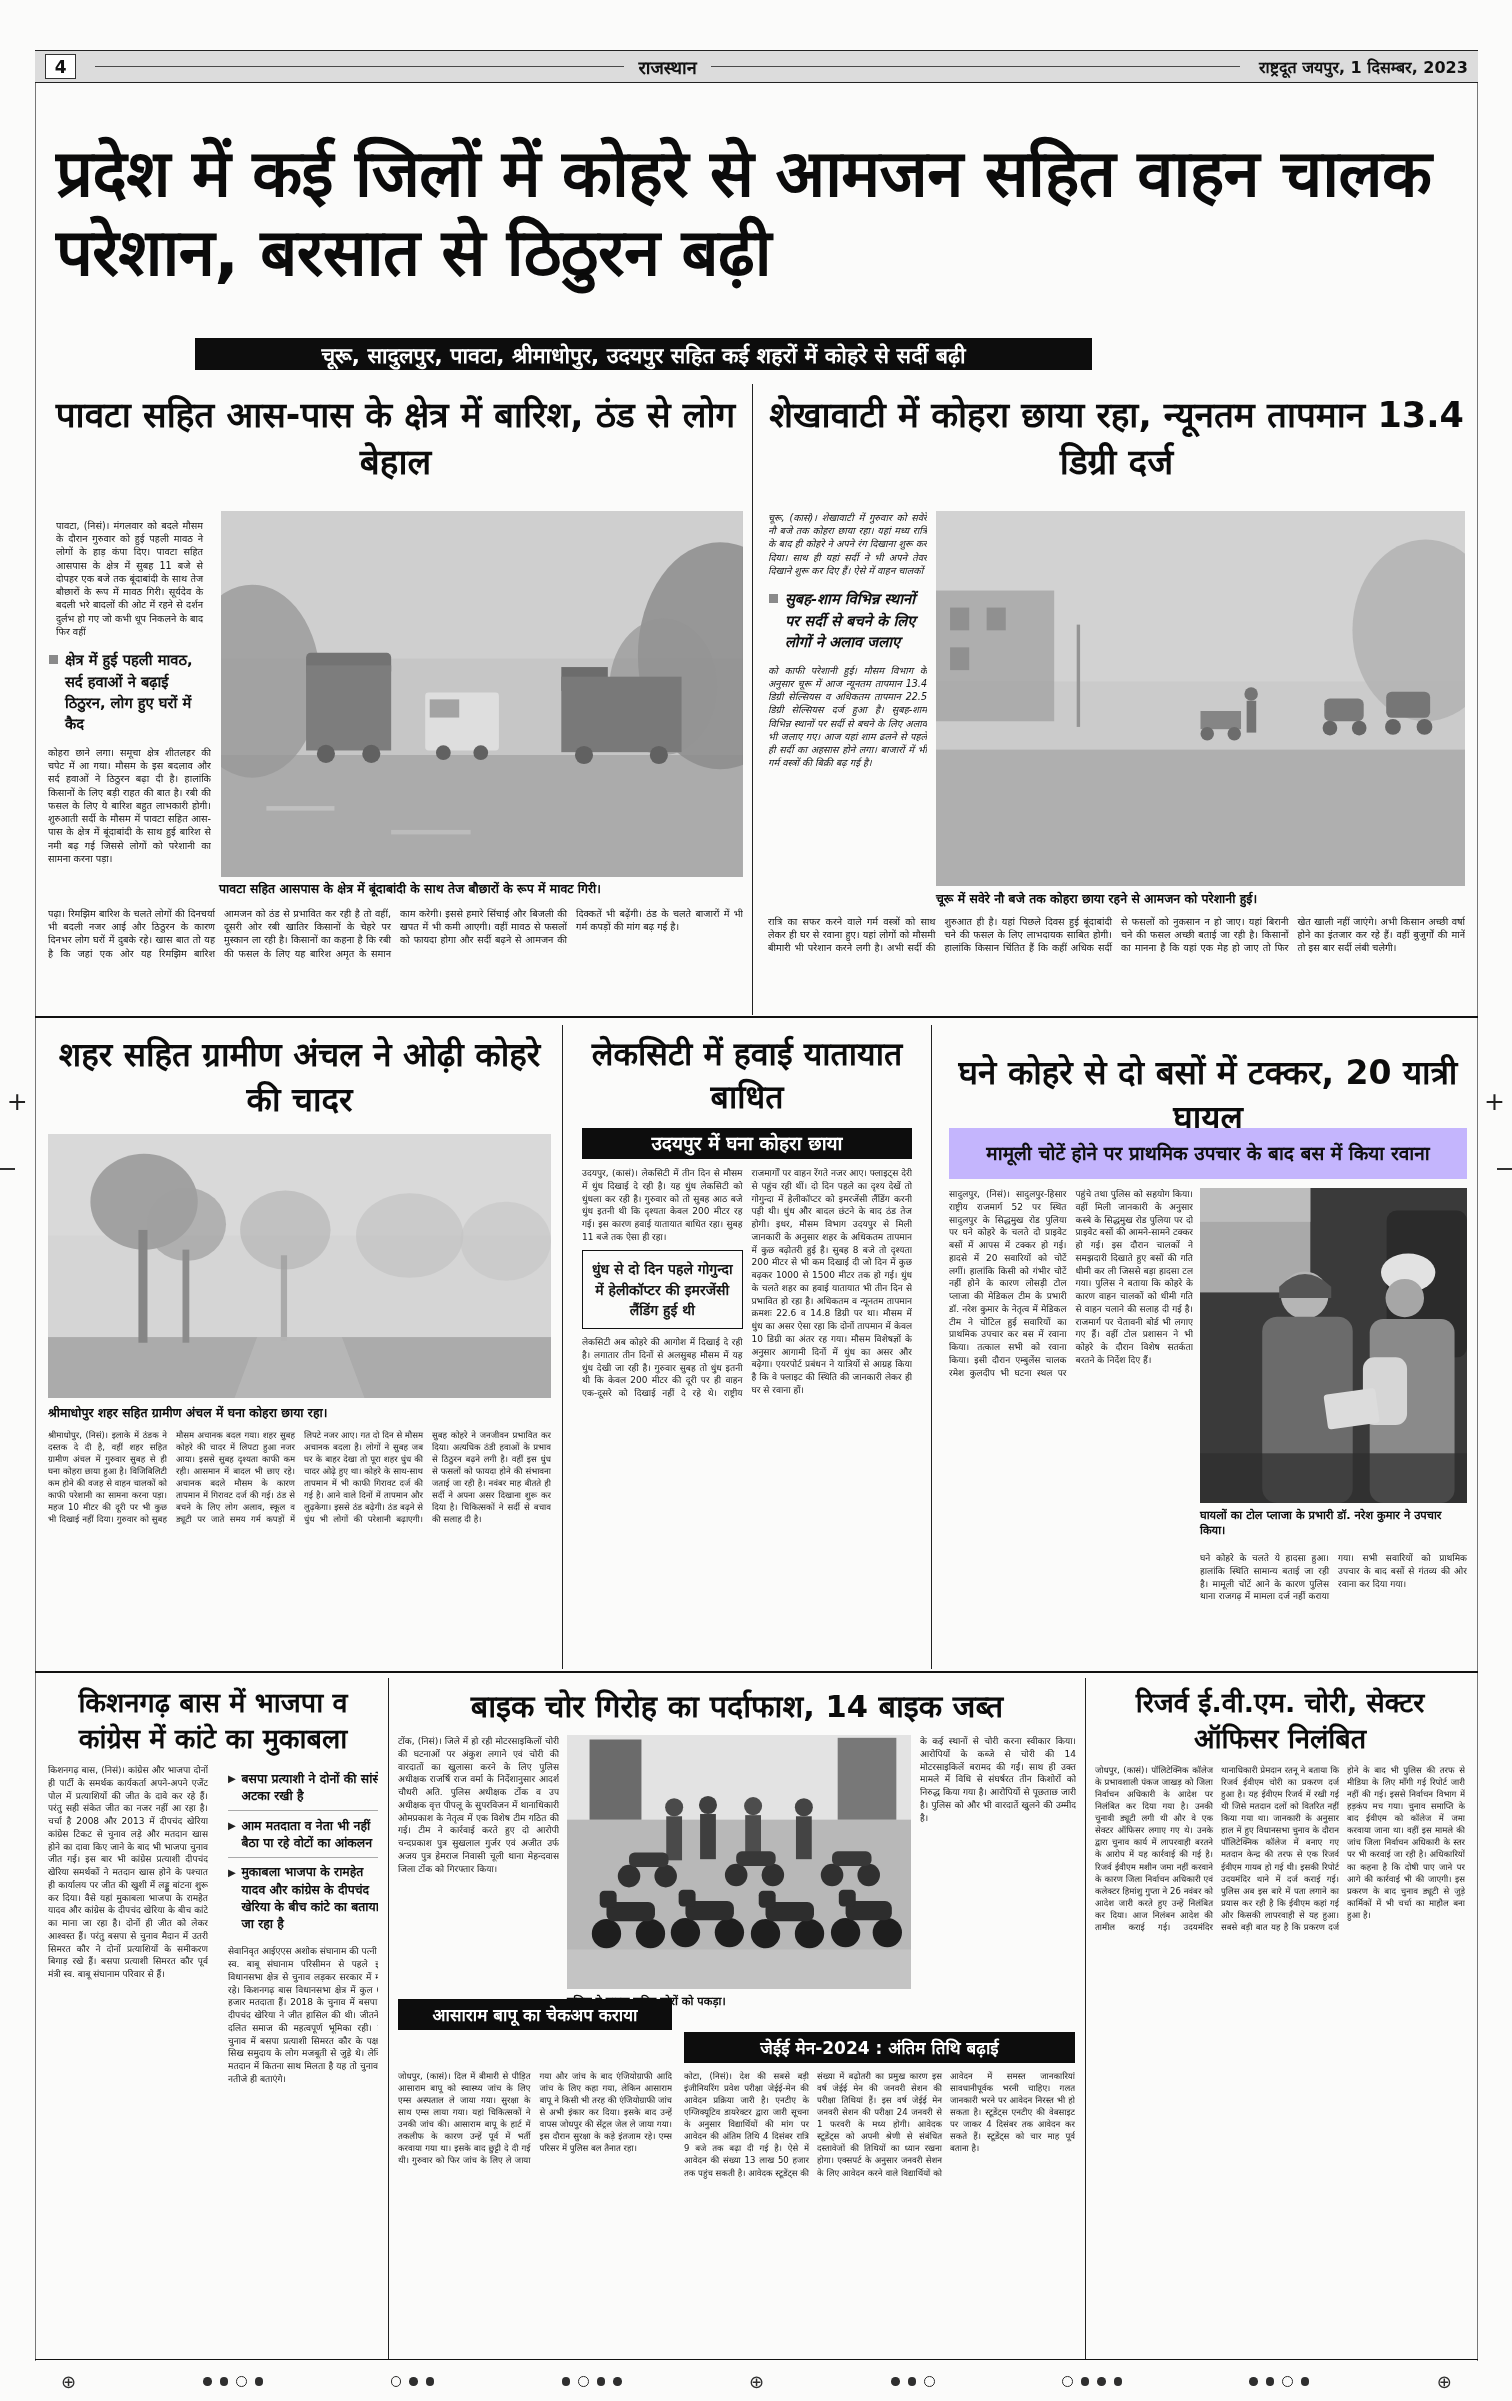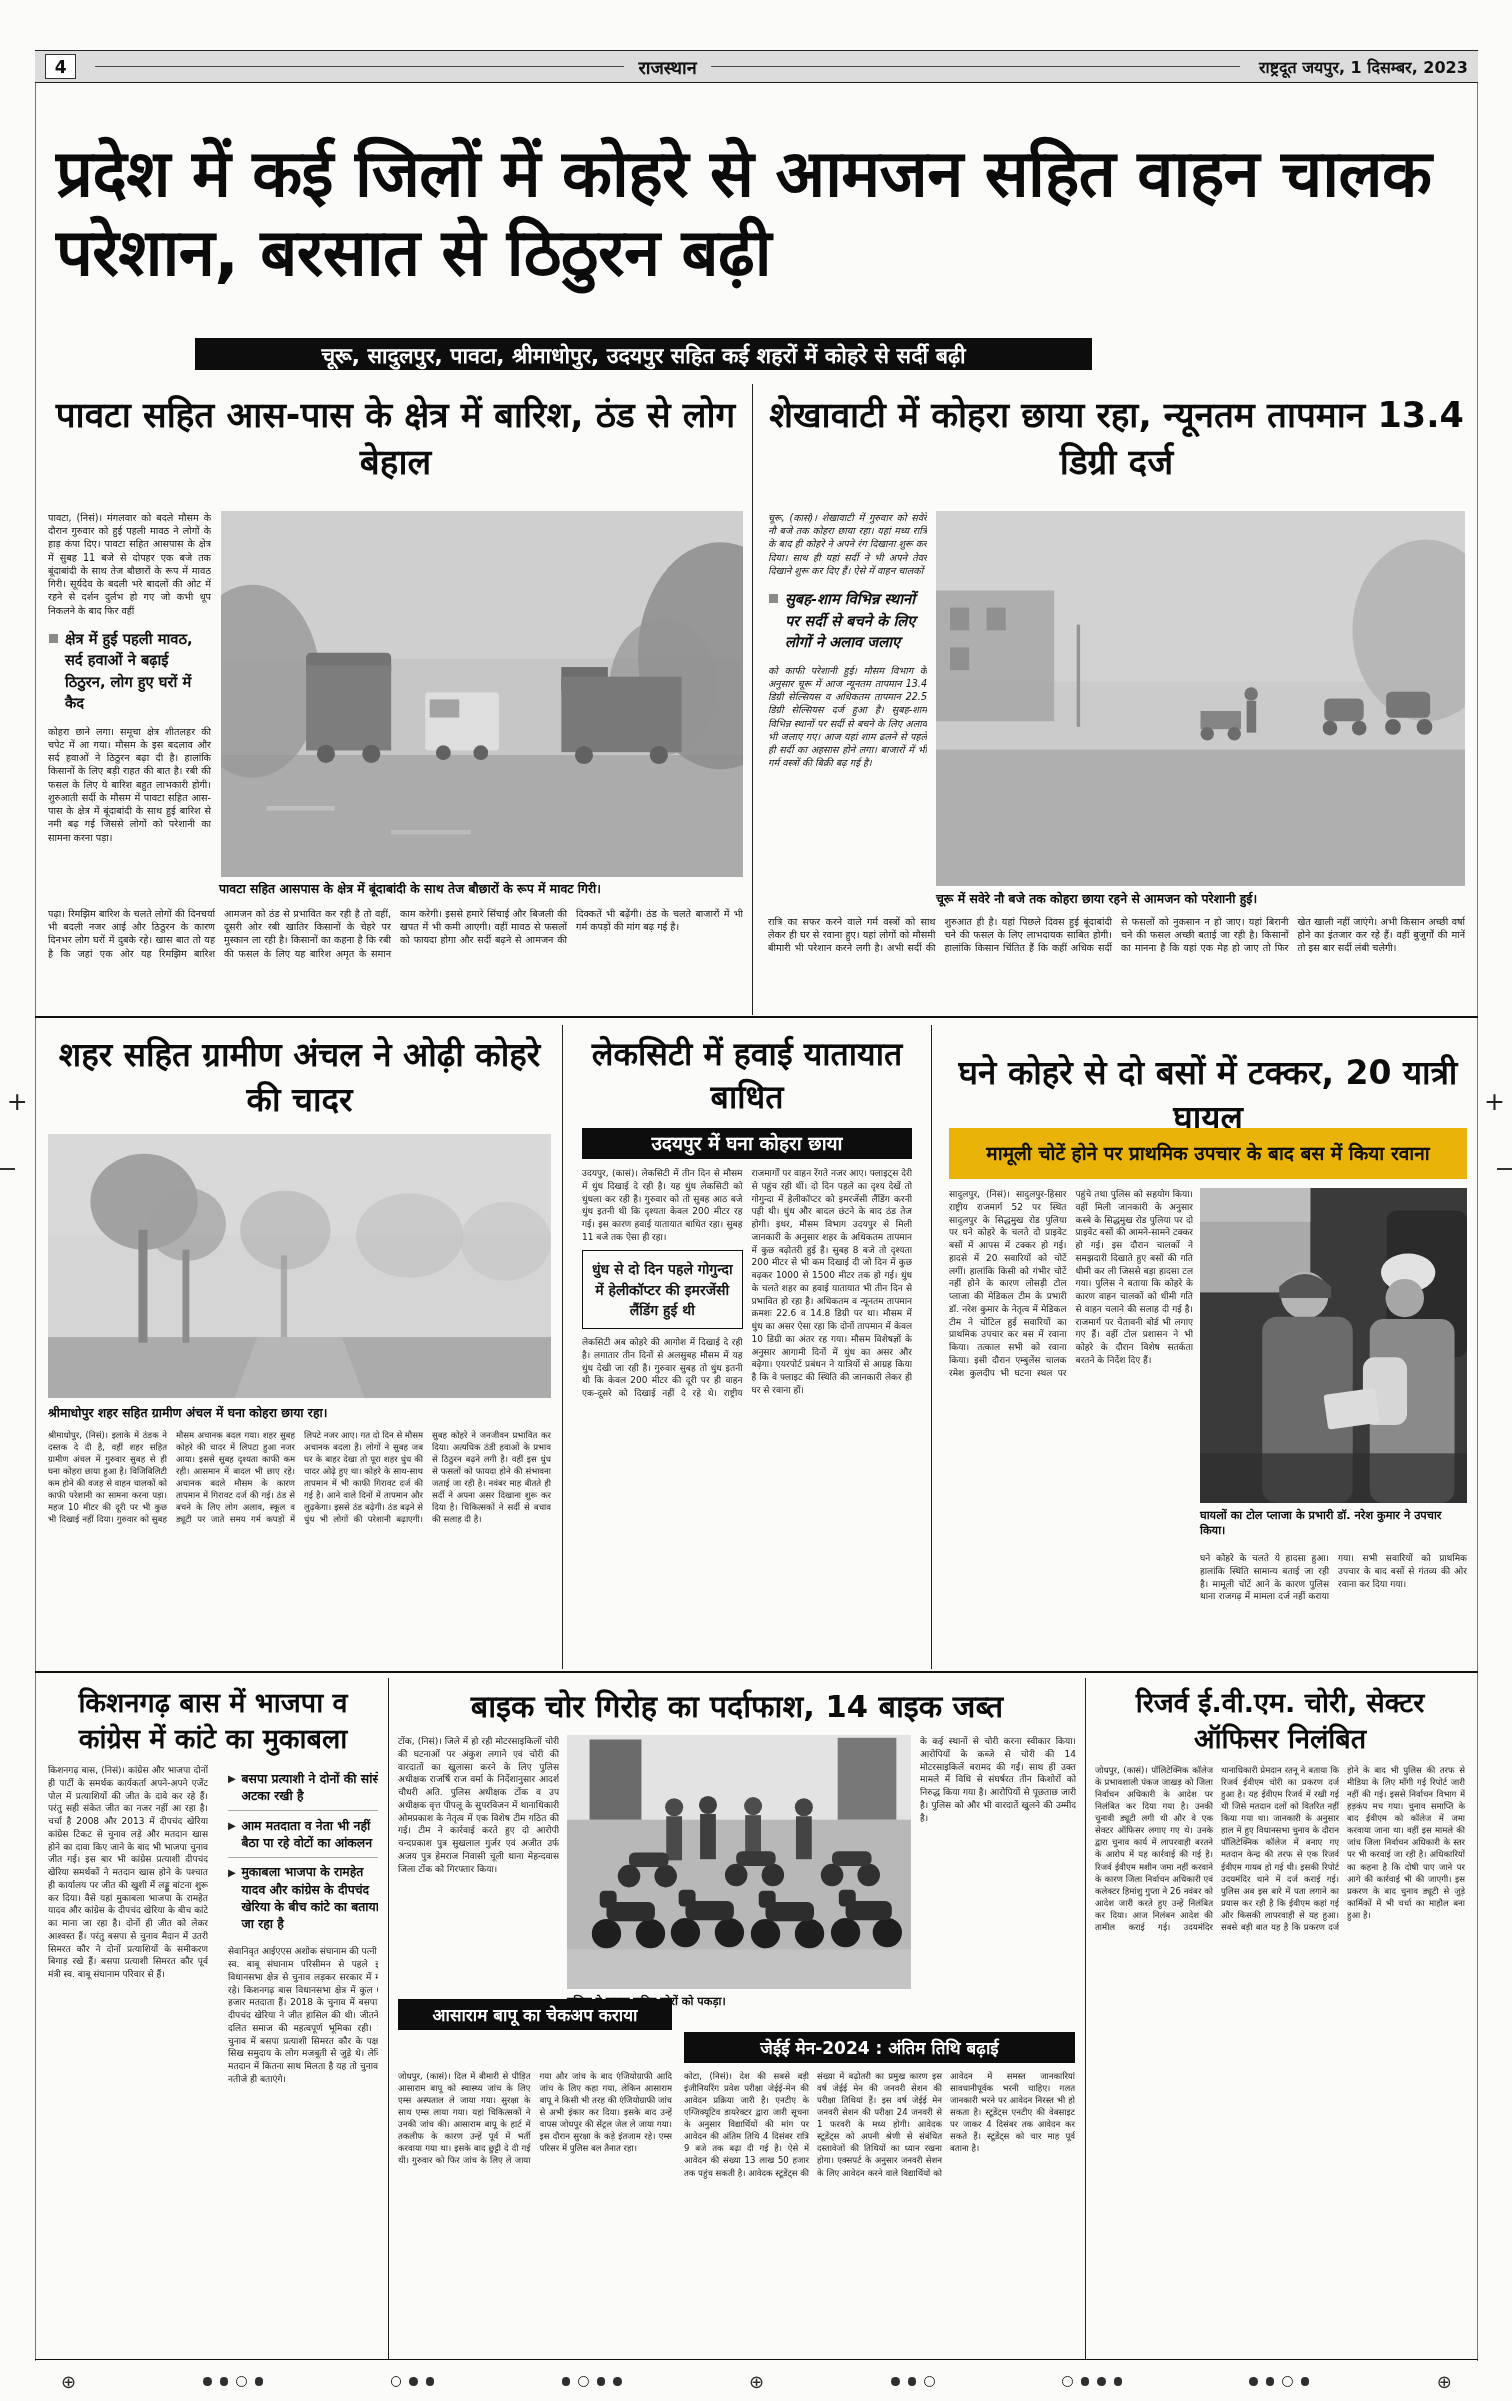--- a/index.html
+++ b/index.html
@@ -15,21 +15,21 @@
                font-size:17px;font-weight:800;}
   .topbar-center{flex:1;display:flex;align-items:center;gap:14.7px;margin:0 19px;}
   .hline{flex:1;height:1.1px;background:#4a4a4a;}
   .section-name{font-size:18px;font-weight:800;}
   .edition{font-size:16px;font-weight:700;}
   
   .hl-main{font-size:65px;line-height:1.22;font-weight:800;color:#0b0b0b;letter-spacing:-0.6px;}
   .hl{font-weight:800;text-align:center;color:#0c0c0c;}
   .revstrip{background:#0d0d0d;color:#fff;display:flex;align-items:center;
             justify-content:center;font-weight:700;text-align:center;}
-  .graystrip{background:#eab308;color:#0f0f0f;display:flex;align-items:center;
+  .graystrip{background:#c4b5fd;color:#0f0f0f;display:flex;align-items:center;
              justify-content:center;font-weight:700;text-align:right;line-height:1.3;padding:2.3px 5.6px;}
   
   .bt{font-size:9px;line-height:1.42;text-align:justify;color:#161616;}
   .bt-lg{font-size:9.6px;line-height:1.38;}
   .bt-s{font-size:8.5px;line-height:1.42;}
   .cols2{column-count:2;column-gap:9px;}
   .cols3{column-count:3;column-gap:8px;}
   .cols4{column-count:4;column-gap:9px;}
   .cap{font-weight:700;font-size:12.4px;line-height:1.3;color:#0d0d0d;}
   .cap-s{font-weight:700;font-size:11.3px;line-height:1.3;color:#0d0d0d;}
@@ -82,21 +82,21 @@
   </header>
 
   <div class="abs hl-main" style="left:56px;top:134px;width:1400px;">प्रदेश में कई जिलों में कोहरे से आमजन सहित वाहन चालक परेशान, बरसात से ठिठुरन बढ़ी</div>
   <div class="abs revstrip" style="left:195px;top:338px;width:897px;height:32px;font-size:21.5px;">चूरू, सादुलपुर, पावटा, श्रीमाधोपुर, उदयपुर सहित कई शहरों में कोहरे से सर्दी बढ़ी</div>
 
   <div class="abs vrule" style="left:752px;top:384px;width:1.1px;height:631px;"></div>
 
   <div class="abs hl" style="left:48px;top:392px;width:695px;font-size:35px;line-height:1.33;">पावटा सहित आस-पास के क्षेत्र में बारिश, ठंड से लोग बेहाल</div>
   <div class="abs flexrow clip" style="left:48px;top:511px;width:695px;height:366px;gap:10.2px;">
     <div class="clip" style="width:163px;height:366px;flex:none;">
-      <p class="bt bt-lg" style="margin:0;">पावटा, (निसं)। मंगलवार को बदले मौसम के दौरान गुरुवार को हुई पहली मावठ ने लोगों के हाड़ कंपा दिए। पावटा सहित आसपास के क्षेत्र में सुबह 11 बजे से दोपहर एक बजे तक बूंदाबांदी के साथ तेज बौछारों के रूप में मावठ गिरी। सूर्यदेव के बदली भरे बादलों की ओट में रहने से दर्शन दुर्लभ हो गए जो कभी धूप निकलने के बाद फिर वहीं</p>
+      <p class="bt bt-lg" style="margin:8px;">पावटा, (निसं)। मंगलवार को बदले मौसम के दौरान गुरुवार को हुई पहली मावठ ने लोगों के हाड़ कंपा दिए। पावटा सहित आसपास के क्षेत्र में सुबह 11 बजे से दोपहर एक बजे तक बूंदाबांदी के साथ तेज बौछारों के रूप में मावठ गिरी। सूर्यदेव के बदली भरे बादलों की ओट में रहने से दर्शन दुर्लभ हो गए जो कभी धूप निकलने के बाद फिर वहीं</p>
       <div class="pull">
         <span class="sq"></span>
         <span>क्षेत्र में हुई पहली मावठ, सर्द हवाओं ने बढ़ाई ठिठुरन, लोग हुए घरों में कैद</span>
       </div>
       <p class="bt bt-lg" style="margin:0;">कोहरा छाने लगा। समूचा क्षेत्र शीतलहर की चपेट में आ गया। मौसम के इस बदलाव और सर्द हवाओं ने ठिठुरन बढ़ा दी है। हालांकि किसानों के लिए बड़ी राहत की बात है। रबी की फसल के लिए ये बारिश बहुत लाभकारी होगी। शुरुआती सर्दी के मौसम में पावटा सहित आस-पास के क्षेत्र में बूंदाबांदी के साथ हुई बारिश से नमी बढ़ गई जिससे लोगों को परेशानी का सामना करना पड़ा।</p>
     </div>
     <div class="ph" style="flex:1;">
       <svg viewBox="0 0 920 645" preserveAspectRatio="none">
         <rect width="920" height="645" fill="#c2c2c2"></rect>
         <rect width="920" height="260" fill="#d0d0d0"></rect>

